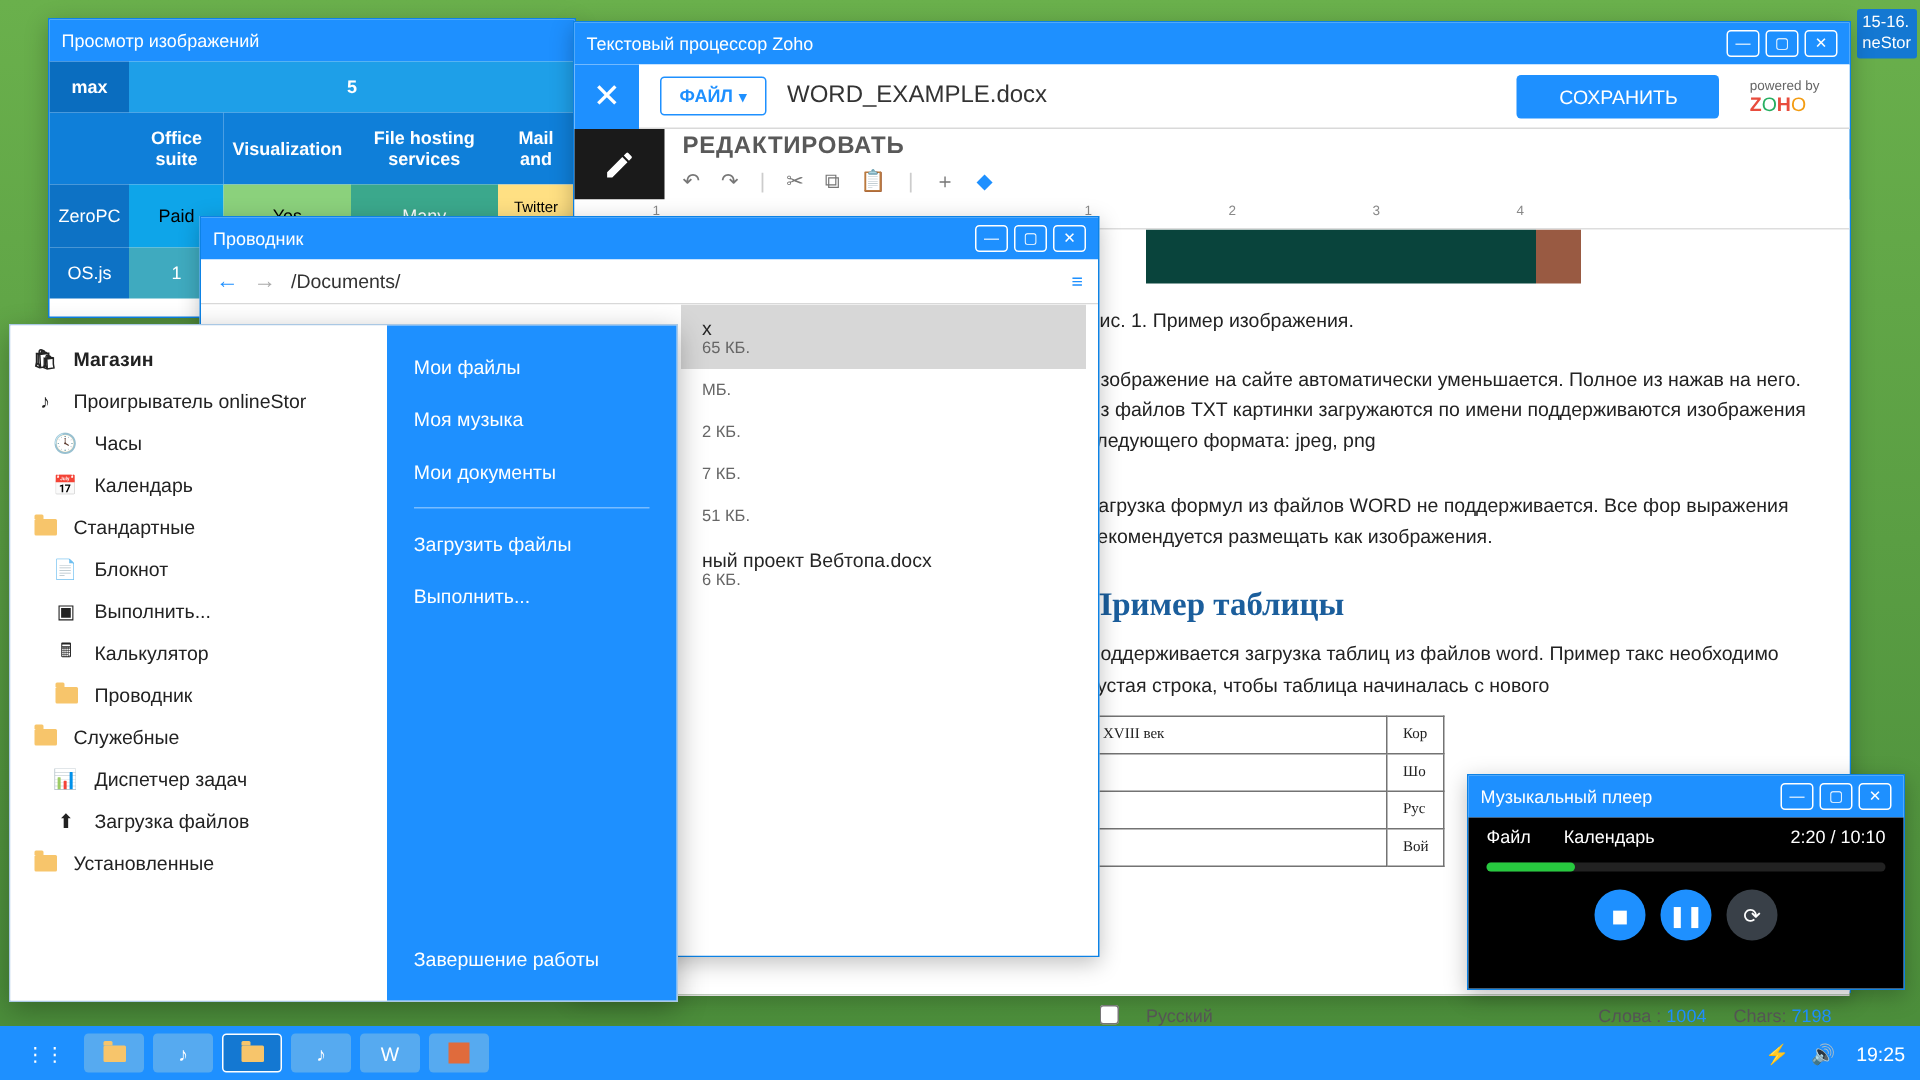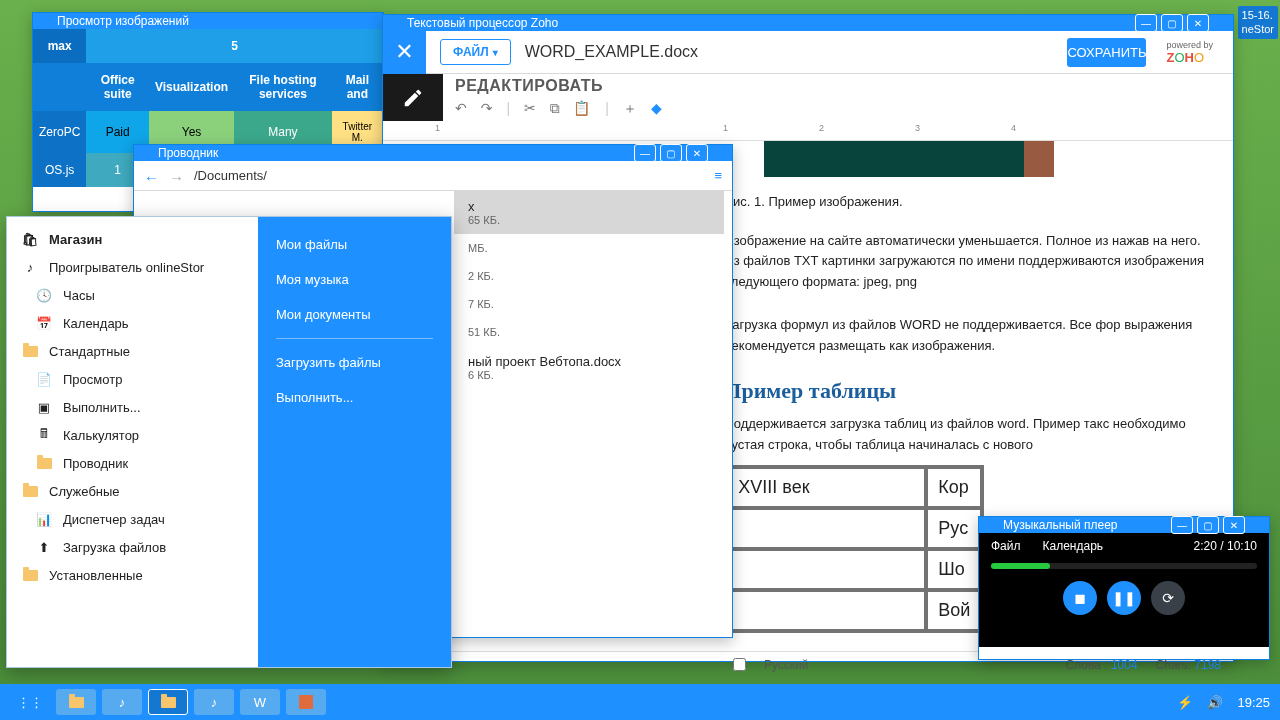--- a/index.html
+++ b/index.html
@@ -1,20 +1,20 @@
 <!DOCTYPE html>
 <html><head>
 <meta charset="utf-8">
 <style>
 * { margin:0; padding:0; box-sizing:border-box; font-family:"Segoe UI",Arial,sans-serif; }
 body { width:1280px; height:720px; overflow:hidden; background:linear-gradient(180deg,#6ab04c 0%,#4a8c3a 100%); position:relative; }
 
 
 .win { position:absolute; background:#fff; border:1px solid #0d82e5; box-shadow:0 4px 14px rgba(0,0,0,.25); }
-.win-title { height:16px; background:#1e90ff; color:#fff; display:flex; align-items:center; padding:0 24px; font-size:12px; font-weight:500; }
+.win-title { height:28px; background:#1e90ff; color:#fff; display:flex; align-items:center; padding:0 8px; font-size:12px; font-weight:500; }
 .win-title .spacer { flex:1; }
 .win-btn { width:22px; height:18px; margin-left:4px; border:1px solid #fff; border-radius:3px; background:#1e90ff; display:flex; align-items:center; justify-content:center; cursor:pointer; color:#fff; font-size:10px; }
 
 
 .iv-table { width:100%; border-collapse:collapse; font-size:12px; }
 .iv-table th,.iv-table td { padding:10px 6px; text-align:center; }
 .th-blue{background:#0f7fd9;color:#fff;}
 .th-max{background:#0a6dbf;color:#fff;font-weight:700;}
 .th-5{background:#1e9fe8;color:#fff;font-weight:700;}
 .c-teal{background:#3faabf;color:#fff;}
@@ -23,40 +23,40 @@
 .c-yes{background:#8bd17c;}
 .c-many{background:#3ba88c;color:#fff;}
 .c-tw{background:#ffe083;font-size:10px;}
 
 
 .zoho-top{height:43px;background:#fff;display:flex;align-items:center;border-bottom:1px solid #d9d9d9;}
 .zoho-x{width:43px;height:43px;background:#1e90ff;color:#fff;display:flex;align-items:center;justify-content:center;font-size:22px;cursor:pointer;margin-right:14px;}
 .zoho-file-btn{border:1px solid #1e90ff;color:#1e90ff;font-size:12px;font-weight:700;padding:5px 12px;border-radius:3px;cursor:pointer;margin-right:14px;}
 .zoho-file-btn::after{content:"▾";font-size:10px;margin-left:4px;}
 .zoho-name{font-size:16px;color:#333;}
-.zoho-save{margin-left:auto;background:#1e90ff;color:#fff;border:none;padding:7px 0;font-size:13px;border-radius:3px;cursor:pointer;}
+.zoho-save{margin-left:auto;background:#1e90ff;color:#fff;border:none;padding:7px 28px;font-size:13px;border-radius:3px;cursor:pointer;}
 .zoho-logo{margin:0 20px;font-size:13px;color:#666;}
 .zoho-logo b{color:#e84c3d;}
 .zoho-second{height:47px;display:flex;}
 .zoho-dark{width:60px;background:#1a1a1a;color:#fff;display:flex;flex-direction:column;align-items:center;justify-content:center;font-size:9px;}
 .zoho-dark svg{width:22px;height:22px;}
 .zoho-edit-bar{flex:1;padding-left:12px;display:flex;flex-direction:column;justify-content:center;}
 .zoho-edit-title{font-size:16px;font-weight:700;color:#595959;letter-spacing:.5px;}
 .zoho-tool-row{display:flex;gap:14px;margin-top:5px;color:#777;font-size:14px;}
 .zoho-tool{cursor:pointer;}
 .ruler{height:20px;background:#fff;border-bottom:1px solid #ddd;position:relative;font-size:9px;color:#888;}
 .ruler span{position:absolute;top:2px;}
 .doc-body{height:calc(100% - 43px - 47px - 20px - 26px);background:#fff;overflow:auto;display:flex;}
 .doc-page{margin:0 0 0 40px;padding:0 20px;width:700px;font-size:13px;color:#222;line-height:1.6;}
 .doc-img-strip{width:260px;height:36px;background:#09443c;display:inline-block;position:relative;}
 .doc-img-strip::after{content:"";position:absolute;right:-30px;top:0;width:30px;height:36px;background:#995a42;}
 .doc-caption{font-size:13px;margin:8px 0 18px;}
 .doc-h{color:#1b5e9c;font-family:Georgia,serif;font-size:22px;font-weight:700;margin:16px 0 6px;}
 .doc-table{border-collapse:collapse;margin-top:10px;}
-.doc-table td{border:4px solid #737373;padding:4px 10px;font-family:Liberation Sans, sans-serif;font-size:18px;}
+.doc-table td{border:1px solid #737373;padding:4px 10px;font-family:Liberation Serif, serif;font-size:10px;}
 .zoho-status{height:26px;border-top:1px solid #ddd;display:flex;align-items:center;padding:0 12px;font-size:12px;color:#555;gap:18px;}
 .zoho-status .num{color:#1e90ff;}
 
 
 .exp-head{height:30px;display:flex;align-items:center;padding:0 10px;border-bottom:1px solid #d9d9d9;background:#fff;font-size:13px;}
 .exp-nav{color:#1e90ff;cursor:pointer;margin-right:10px;font-size:15px;}
 .exp-path{flex:1;color:#333;}
 .exp-menu{color:#1e90ff;cursor:pointer;}
 .exp-body{height:calc(100% - 28px - 30px);background:#fff;}
 .exp-half{width:270px;height:100%;overflow:hidden;}
@@ -195,25 +195,25 @@
       <div class="doc-h">Пример таблицы</div>
       <p>Поддерживается загрузка таблиц из файлов word. Пример такс необходимо пустая строка, чтобы таблица начиналась с нового</p>
       <table class="doc-table">
         <tbody>
             <tr>
               <td style="width:200px">XVIII век</td>
               <td>Кор</td>
             </tr>
         <tr>
               <td></td>
-              <td>Рус</td>
+              <td>Шо</td>
             </tr>
         <tr>
               <td></td>
-              <td>Шо</td>
+              <td>Рус</td>
             </tr>
         <tr>
               <td></td>
               <td>Вой</td>
             </tr>
       </tbody>
         </table>
     </div>
   </div>
   <div class="zoho-status">
@@ -289,21 +289,21 @@
         <span>Календарь</span>
       </div>
       <div class="sl-item sl-cat">
         <span class="ic">
           <span class="folder-ic"></span>
         </span>
         <span>Стандартные</span>
       </div>
       <div class="sl-item" style="padding-left: 28px;">
         <span class="ic">📄</span>
-        <span>Просмотр</span>
+        <span>Блокнот</span>
       </div>
       <div class="sl-item" style="padding-left: 28px;">
         <span class="ic">▣</span>
         <span>Выполнить...</span>
       </div>
       <div class="sl-item" style="padding-left: 28px;">
         <span class="ic">🖩</span>
         <span>Калькулятор</span>
       </div>
       <div class="sl-item" style="padding-left: 28px;">
@@ -333,20 +333,21 @@
         <span>Установленные</span>
       </div>
     </div>
   <div class="start-right">
     <div class="sr-item">Мои файлы</div>
     <div class="sr-item">Моя музыка</div>
     <div class="sr-item">Мои документы</div>
     <div class="sr-sep"></div>
     <div class="sr-item">Загрузить файлы</div>
     <div class="sr-item">Выполнить...</div>
+    <div class="sr-bottom sr-item">Завершение работы</div>
   </div>
 </div>
 
 <div class="win" style="left:978px;top:516px;width:292px;height:144px;">
   <div class="win-title">
     <span>Музыкальный плеер</span>
     <span class="spacer"></span>
     <div class="win-btn">—</div>
     <div class="win-btn">▢</div>
     <div class="win-btn">✕</div>

